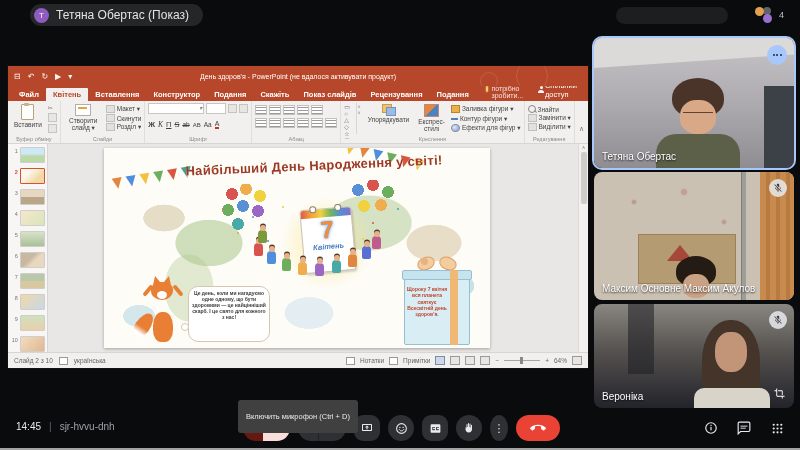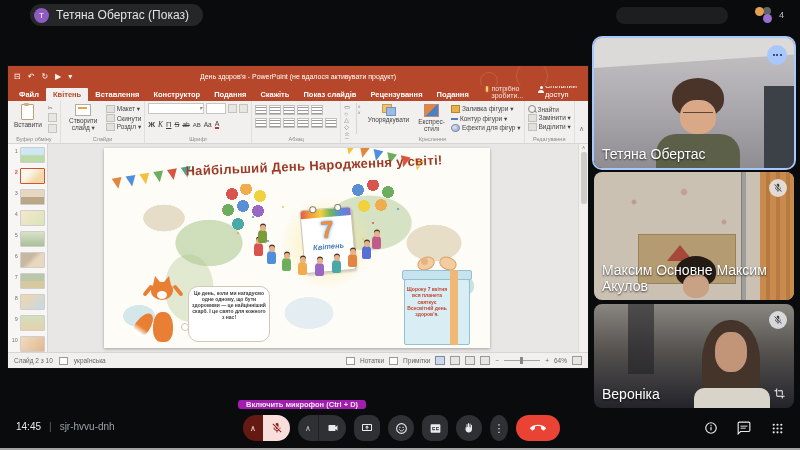--- a/index.html
+++ b/index.html
@@ -216,21 +216,21 @@
   .box2{position:absolute;left:44px;top:62px;width:96px;height:48px;background:#b59b72;border:1px solid #9a8258;}
   .box2::after{content:"";position:absolute;left:28px;top:10px;width:26px;height:16px;background:#a3332b;
     clip-path:polygon(50% 0,100% 100%,0 100%);opacity:.8;}
   .p2-hair{position:absolute;left:82px;top:84px;width:40px;height:30px;border-radius:50% 50% 40% 40%;background:#241b15;}
   .p2-face{position:absolute;left:89px;top:102px;width:26px;height:24px;border-radius:45%;background:#c9a184;}
   .tile3{top:304px;height:104px;background:linear-gradient(180deg,#8a8681 0%,#55524f 45%,#23232a 100%);}
   .door-shadow{position:absolute;left:34px;top:0;width:26px;height:70px;background:rgba(30,30,34,.55);}
   .p3-hair{position:absolute;left:108px;top:16px;width:58px;height:84px;border-radius:48% 48% 30% 30%;background:#44342a;}
   .p3-face{position:absolute;left:121px;top:28px;width:32px;height:40px;border-radius:45%;background:#c29579;}
   .p3-body{position:absolute;left:100px;top:84px;width:76px;height:20px;background:#d8d4ca;border-radius:10px 10px 0 0;}
-  .tile-name{position:absolute;left:8px;bottom:6px;color:#fff;font-size:14px;text-shadow:0 1px 2px rgba(0,0,0,.8);z-index:3;}
+  .tile-name{position:absolute;left:8px;bottom:6px;color:#fff;font-size:10px;text-shadow:0 1px 2px rgba(0,0,0,.8);z-index:3;}
   .tile-menu{position:absolute;right:7px;top:7px;width:20px;height:20px;border-radius:50%;background:#a8c7fa;
     display:flex;align-items:center;justify-content:center;gap:1.5px;cursor:pointer;z-index:3;}
   .tile-menu i{width:2px;height:2px;border-radius:50%;background:#1a2a4a;}
   .tile-mic{position:absolute;right:7px;top:7px;width:18px;height:18px;border-radius:50%;background:rgba(232,234,237,.85);
     display:flex;align-items:center;justify-content:center;z-index:3;}
   .tile-crop{position:absolute;right:7px;bottom:7px;width:16px;height:16px;z-index:3;cursor:pointer;
     display:flex;align-items:center;justify-content:center;}
 
   
   .bottombar{position:absolute;left:0;right:0;bottom:0;height:42px;}
@@ -244,22 +244,22 @@
   .mic-chev{width:20px;background:#641a12;color:#f9dedc;font-size:8px;}
   .mic-main{width:27px;background:#f9dedc;}
   .cam-chev{width:20px;background:#2f3033;color:#c8cacd;font-size:8px;border-right:1px solid #202124;}
   .cam-main{width:27px;background:#2f3033;}
   .cbtn{width:26px;height:26px;border-radius:50%;background:#2f3033;display:flex;align-items:center;justify-content:center;cursor:pointer;}
   .cbtn.sq{border-radius:9px;}
   .endcall{width:44px;height:26px;border-radius:13px;background:#EA4335;display:flex;align-items:center;justify-content:center;cursor:pointer;}
   .morebtn{width:18px;}
   .bb-right{position:absolute;right:14px;top:11px;display:flex;align-items:center;gap:15px;}
   .rbtn{width:18px;height:18px;display:flex;align-items:center;justify-content:center;cursor:pointer;}
-  .tooltip{position:absolute;left:238px;top:400px;background:#a21caf;color:#e8eaed;font-size:7.5px;
-    padding:0 8px;border-radius:3px;z-index:5;font-weight:bold;}
+  .tooltip{position:absolute;left:238px;top:400px;background:#404040;color:#e8eaed;font-size:7.5px;
+    padding:12px 8px;border-radius:3px;z-index:5;}
   .bottom-edge{position:absolute;left:0;right:0;bottom:0;height:2px;background:#c9c9c9;opacity:.8;}
   svg{display:block;}
 </style>
 </head>
 <body>
 
 <div class="topbar">
   <div class="presenter-pill">
     <span class="pp-avatar">Т</span>
     <span class="presenter-label">Тетяна Обертас (Показ)</span>

